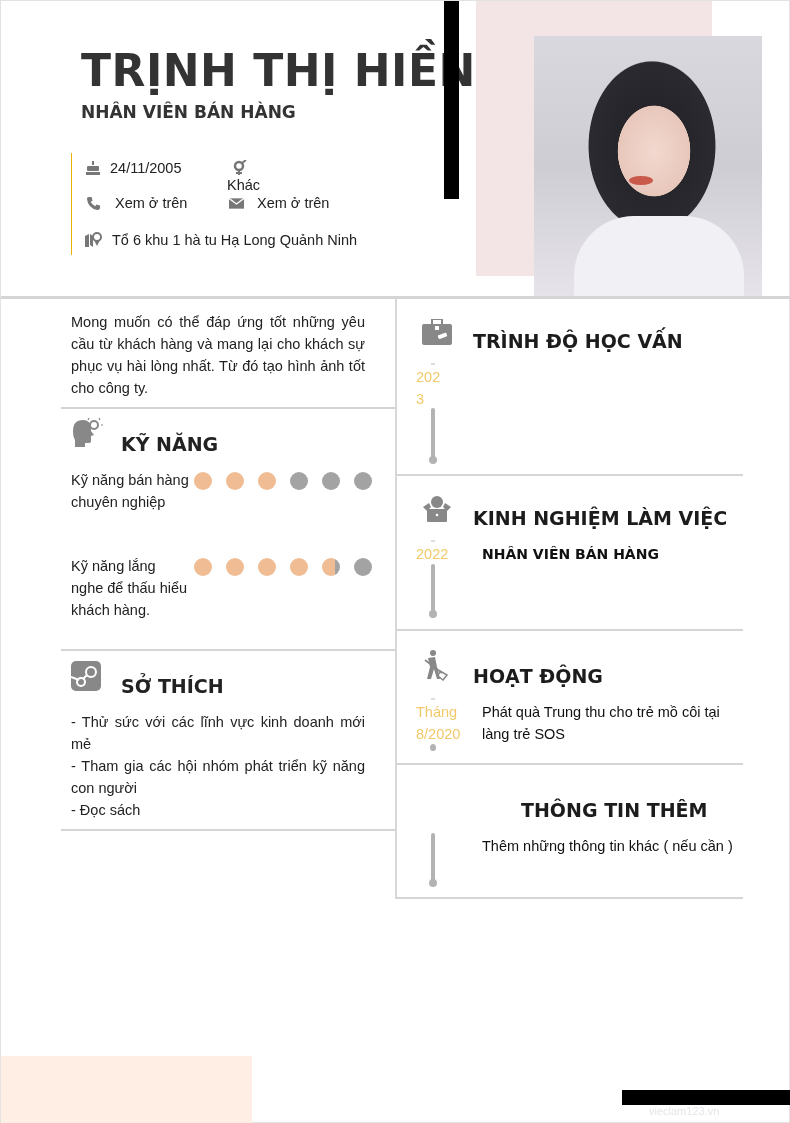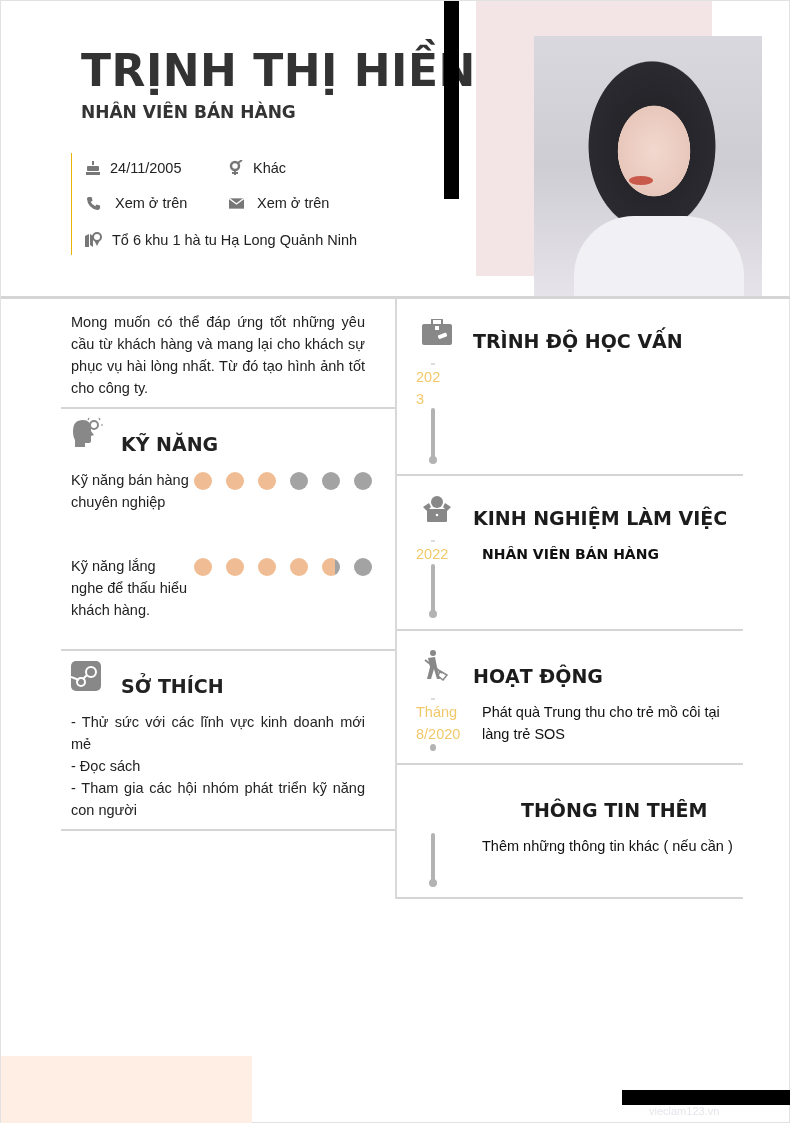--- a/index.html
+++ b/index.html
@@ -72,21 +72,21 @@
     <div class="crow" style="left:12px; top:6px;">
       <span class="ic">
         <svg width="16" height="16" viewBox="0 0 16 16">
             <rect x="7" y="1" width="2" height="4" fill="#777"></rect>
             <rect x="2" y="6" width="12" height="5" rx="1" fill="#777"></rect>
             <rect x="1" y="12" width="14" height="3" fill="#777"></rect>
           </svg>
       </span>
       <span>24/11/2005</span>
     </div>
-    <div class="crow" style="left:155px; top:6px;">
+    <div class="crow" style="left:155px; top:6px;flex-direction:column;">
       <span class="ic">
         <svg width="14" height="16" viewBox="0 0 14 16">
             <circle cx="6" cy="6" r="4" fill="none" stroke="#777" stroke-width="2.5"></circle>
             <rect x="5" y="10" width="2" height="5" fill="#777"></rect>
             <rect x="3" y="12" width="6" height="2" fill="#777"></rect>
             <path d="M9 3 L13 0" stroke="#777" stroke-width="2"></path>
           </svg>
       </span>
       <span>Khác</span>
     </div>
@@ -163,22 +163,22 @@
         <circle cx="20" cy="11" r="5" fill="none" stroke="#fff" stroke-width="2"></circle>
         <circle cx="10" cy="21" r="4" fill="none" stroke="#fff" stroke-width="2"></circle>
         <path d="M16 14 L12 18" stroke="#fff" stroke-width="2"></path>
         <path d="M0 16 L8 19" stroke="#fff" stroke-width="2"></path>
       </svg>
   </div>
   <div class="sec-title" style="left:120px; top:674px;">SỞ THÍCH</div>
 
   <div class="hobbies">
     <div>- Thử sức với các lĩnh vực kinh doanh mới mẻ</div>
+    <div>- Tham gia các hội nhóm phát triển kỹ năng con người</div>
     <div>- Đọc sách</div>
-    <div>- Tham gia các hội nhóm phát triển kỹ năng con người</div>
   </div>
 
   <div class="lsep" style="top:828px;"></div>
 
   <div class="sec-icon" style="left:421px; top:318px;">
     <svg width="30" height="26" viewBox="0 0 30 26">
         <rect x="0" y="5" width="30" height="21" rx="2" fill="#888"></rect>
         <rect x="10" y="0" width="10" height="6" rx="1" fill="none" stroke="#888" stroke-width="2"></rect>
         <rect x="13" y="7" width="4" height="4" fill="#fff"></rect>
         <rect x="16" y="15" width="9" height="4" rx="1" fill="#fff" transform="rotate(-20 20 17)"></rect>

